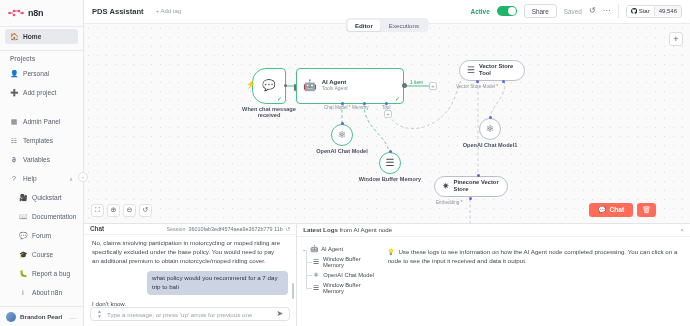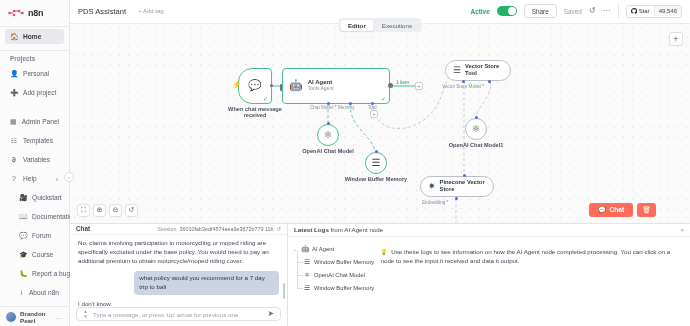--- a/index.html
+++ b/index.html
@@ -7,21 +7,21 @@
   body {
     font-family: "Liberation Sans", sans-serif;
     font-size: 7px;
     color: #3f4654;
     background: #fff;
   }
   .app { display: flex; width: 690px; height: 326px; }
 
   
   .sidebar {
-    width: 70px; height: 326px;
+    width: 84px; height: 326px;
     background: #fbfbfb;
     border-right: 1px solid #e6e6e6;
     display: flex; flex-direction: column;
     position: relative;
   }
   .logo-row { height: 26px; display: flex; align-items: center; padding-left: 8px; gap: 4px; }
   .logo-mark { width: 16px; height: 10px; position: relative; }
   .logo-mark svg { display:block; }
   .logo-text { font-size: 9px; font-weight: 700; color: #2d2f33; letter-spacing: -0.2px; }
   .side-sep { height: 1px; background: #e9e9e9; margin: 0; }
@@ -61,21 +61,21 @@
   .dots { margin-left: auto; color: #9aa1ad; font-size: 7px; letter-spacing: 0.5px; }
 
   
   .main { width: 620px; height: 326px; display: flex; flex-direction: column; position: relative; }
 
   .topbar {
     height: 26px; border-bottom: 1px solid #ebebeb;
     display: flex; align-items: center; padding: 0 8px; background: #fff;
     position: relative; z-index: 6;
   }
-  .wf-title { font-size: 7.6px; font-weight: 400; color: #31353c; }
+  .wf-title { font-size: 7.6px; font-weight: 700; color: #31353c; }
   .add-tag { font-size: 6px; color: #9aa1ad; margin-left: 12px; cursor: pointer; }
   .top-right { margin-left: auto; display: flex; align-items: center; gap: 7px; }
   .active-label { font-size: 6.4px; color: #23a566; font-weight: 600; }
   .toggle {
     width: 20px; height: 10px; border-radius: 6px; background: #22b36b; position: relative;
     cursor: pointer;
   }
   .toggle::after {
     content:""; position: absolute; right: 1px; top: 1px;
     width: 8px; height: 8px; border-radius: 50%; background: #fff;

